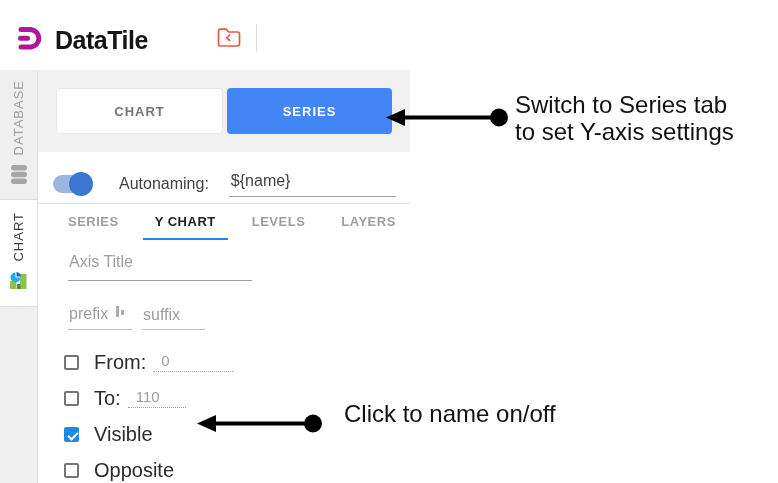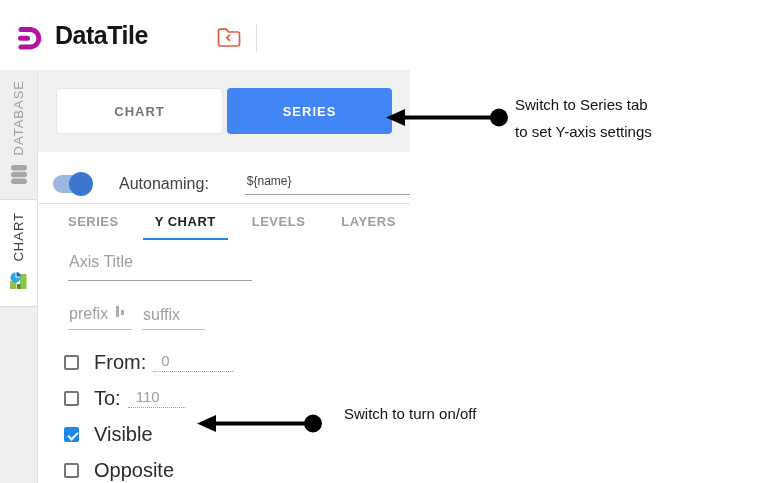--- a/index.html
+++ b/index.html
@@ -1,21 +1,21 @@
 <!DOCTYPE html>
 <html style="--accent: #4285f4; --checkbox: #1e88e5; --subtab-underline: #1e88e5; --toggle-thumb: #3b76cf; --toggle-track: #9ab7e2; --logo-magenta: #b2139f; --folder-red: #e3594a;"><head>
 <meta charset="utf-8">
 <style>
   * { margin:0; padding:0; box-sizing:border-box; }
   html,body { width:778px; height:483px; overflow:hidden; background:#fff;
     font-family:"Liberation Sans", sans-serif; }
 
   
   .header { position:absolute; left:0; top:0; width:778px; height:70px; background:#fff; }
-  .logo { position:absolute; left:14px; top:21px; display:flex; align-items:flex-start; gap:7px; }
+  .logo { position:absolute; left:14px; top:21px; display:flex; align-items:center; gap:7px; }
   .logo-text { font-size:25px; font-weight:700; color:#151515; letter-spacing:-0.5px; }
   .folder-btn { position:absolute; left:216px; top:25px; width:26px; height:25px; cursor:pointer; }
   .hdr-divider { position:absolute; left:256px; top:24px; width:1px; height:28px; background:#ddd; }
   .db-title { position:absolute; left:271px; top:28px; font-size:17px; color:#37474f; }
 
   
   .sidebar { position:absolute; left:0; top:70px; width:38px; height:413px;
     background:#efefef; border-right:1px solid #e2e2e2; }
   .side-item { display:flex; flex-direction:column; align-items:center; justify-content:center;
     gap:9px; border-bottom:1px solid #dcdcdc; cursor:pointer; }
@@ -35,22 +35,22 @@
   .tab-btn.active { background:var(--accent,#4285f4); color:#fff; }
 
   .content { background:#fff; }
   .autonaming-row { display:flex; align-items:center; padding:22px 0 0 15px; height:42px; }
   .toggle { position:relative; width:38px; height:18px; cursor:pointer; flex:0 0 auto; }
   .toggle .track { position:absolute; left:0; top:0; width:38px; height:18px;
     border-radius:9px; background:var(--toggle-track,#9ab7e2); }
   .toggle .thumb { position:absolute; right:-2px; top:-3px; width:24px; height:24px;
     border-radius:50%; background:var(--toggle-thumb,#3b76cf); }
   .autonaming-label { margin-left:28px; font-size:16px; color:#424242; }
-  .autonaming-input { margin-left:36px; width:167px; border:none; outline:none;
-    border-bottom:1px solid #9e9e9e; font-size:12px; color:#424242; padding:0 0 6px 2px;
+  .autonaming-input { margin-left:20px; width:167px; border:none; outline:none;
+    border-bottom:1px solid #9e9e9e; font-size:16px; color:#424242; padding:0 0 6px 2px;
     font-family:"Liberation Sans", sans-serif; background:transparent; }
   .divider { border-bottom:1px solid #e0e0e0; margin-top:9px; }
 
   .subtabs { display:flex; gap:12px; padding-left:18px; }
   .subtab { padding:10px 12px 9px; font-size:13px; font-weight:bold; letter-spacing:0.5px;
     color:#9e9e9e; cursor:pointer; border-bottom:2px solid transparent; }
   .subtab.active { color:#212121; border-bottom:2px solid var(--subtab-underline,#1e88e5); }
 
   .field { border:none; outline:none; background:transparent; color:#757575;
     font-size:16px; font-family:"Liberation Sans", sans-serif; }
@@ -74,21 +74,21 @@
     border-left:2px solid #fff; border-bottom:2px solid #fff; transform:rotate(-45deg); }
   .cb-label { margin-left:15px; font-size:20px; color:#2b2b2b; }
   .cb-value { margin-left:7px; border:none; outline:none; background:transparent;
     border-bottom:1px dotted #9e9e9e; font-size:15px; color:#757575; padding:0 0 2px 8px;
     font-family:"Liberation Sans", sans-serif; }
   .cb-value::placeholder { color:#9e9e9e; opacity:1; }
   .cb-value.from { width:80px; }
   .cb-value.to { width:58px; }
 
   
-  .annot { position:absolute; font-size:15px; color:#121212; line-height:27px; white-space:nowrap; }
+  .annot { position:absolute; font-size:24px; color:#121212; line-height:27px; white-space:nowrap; }
   .annot-1 { left:515px; top:91px; }
   .annot-2 { left:344px; top:400px; }
   .arrow { position:absolute; }
   .arrow-1 { left:385px; top:105px; }
   .arrow-2 { left:196px; top:411px; }
 </style>
 </head>
 <body>
 
 <div class="header">
@@ -211,14 +211,14 @@
   <div>Switch to Series tab</div>
   <div>to set Y-axis settings</div>
 </div>
 
 <svg class="arrow arrow-2" width="128" height="25" viewBox="0 0 128 25">
   <polygon points="1,12.5 20,4 20,21" fill="#000"></polygon>
   <rect x="16" y="10.5" width="97" height="4" fill="#000"></rect>
   <circle cx="117" cy="12.5" r="9" fill="#000"></circle>
 </svg>
 <div class="annot annot-2">
-  <div>Switch to turn on/off</div>
+  <div>Click to name on/off</div>
 </div>
 
 </body></html>

